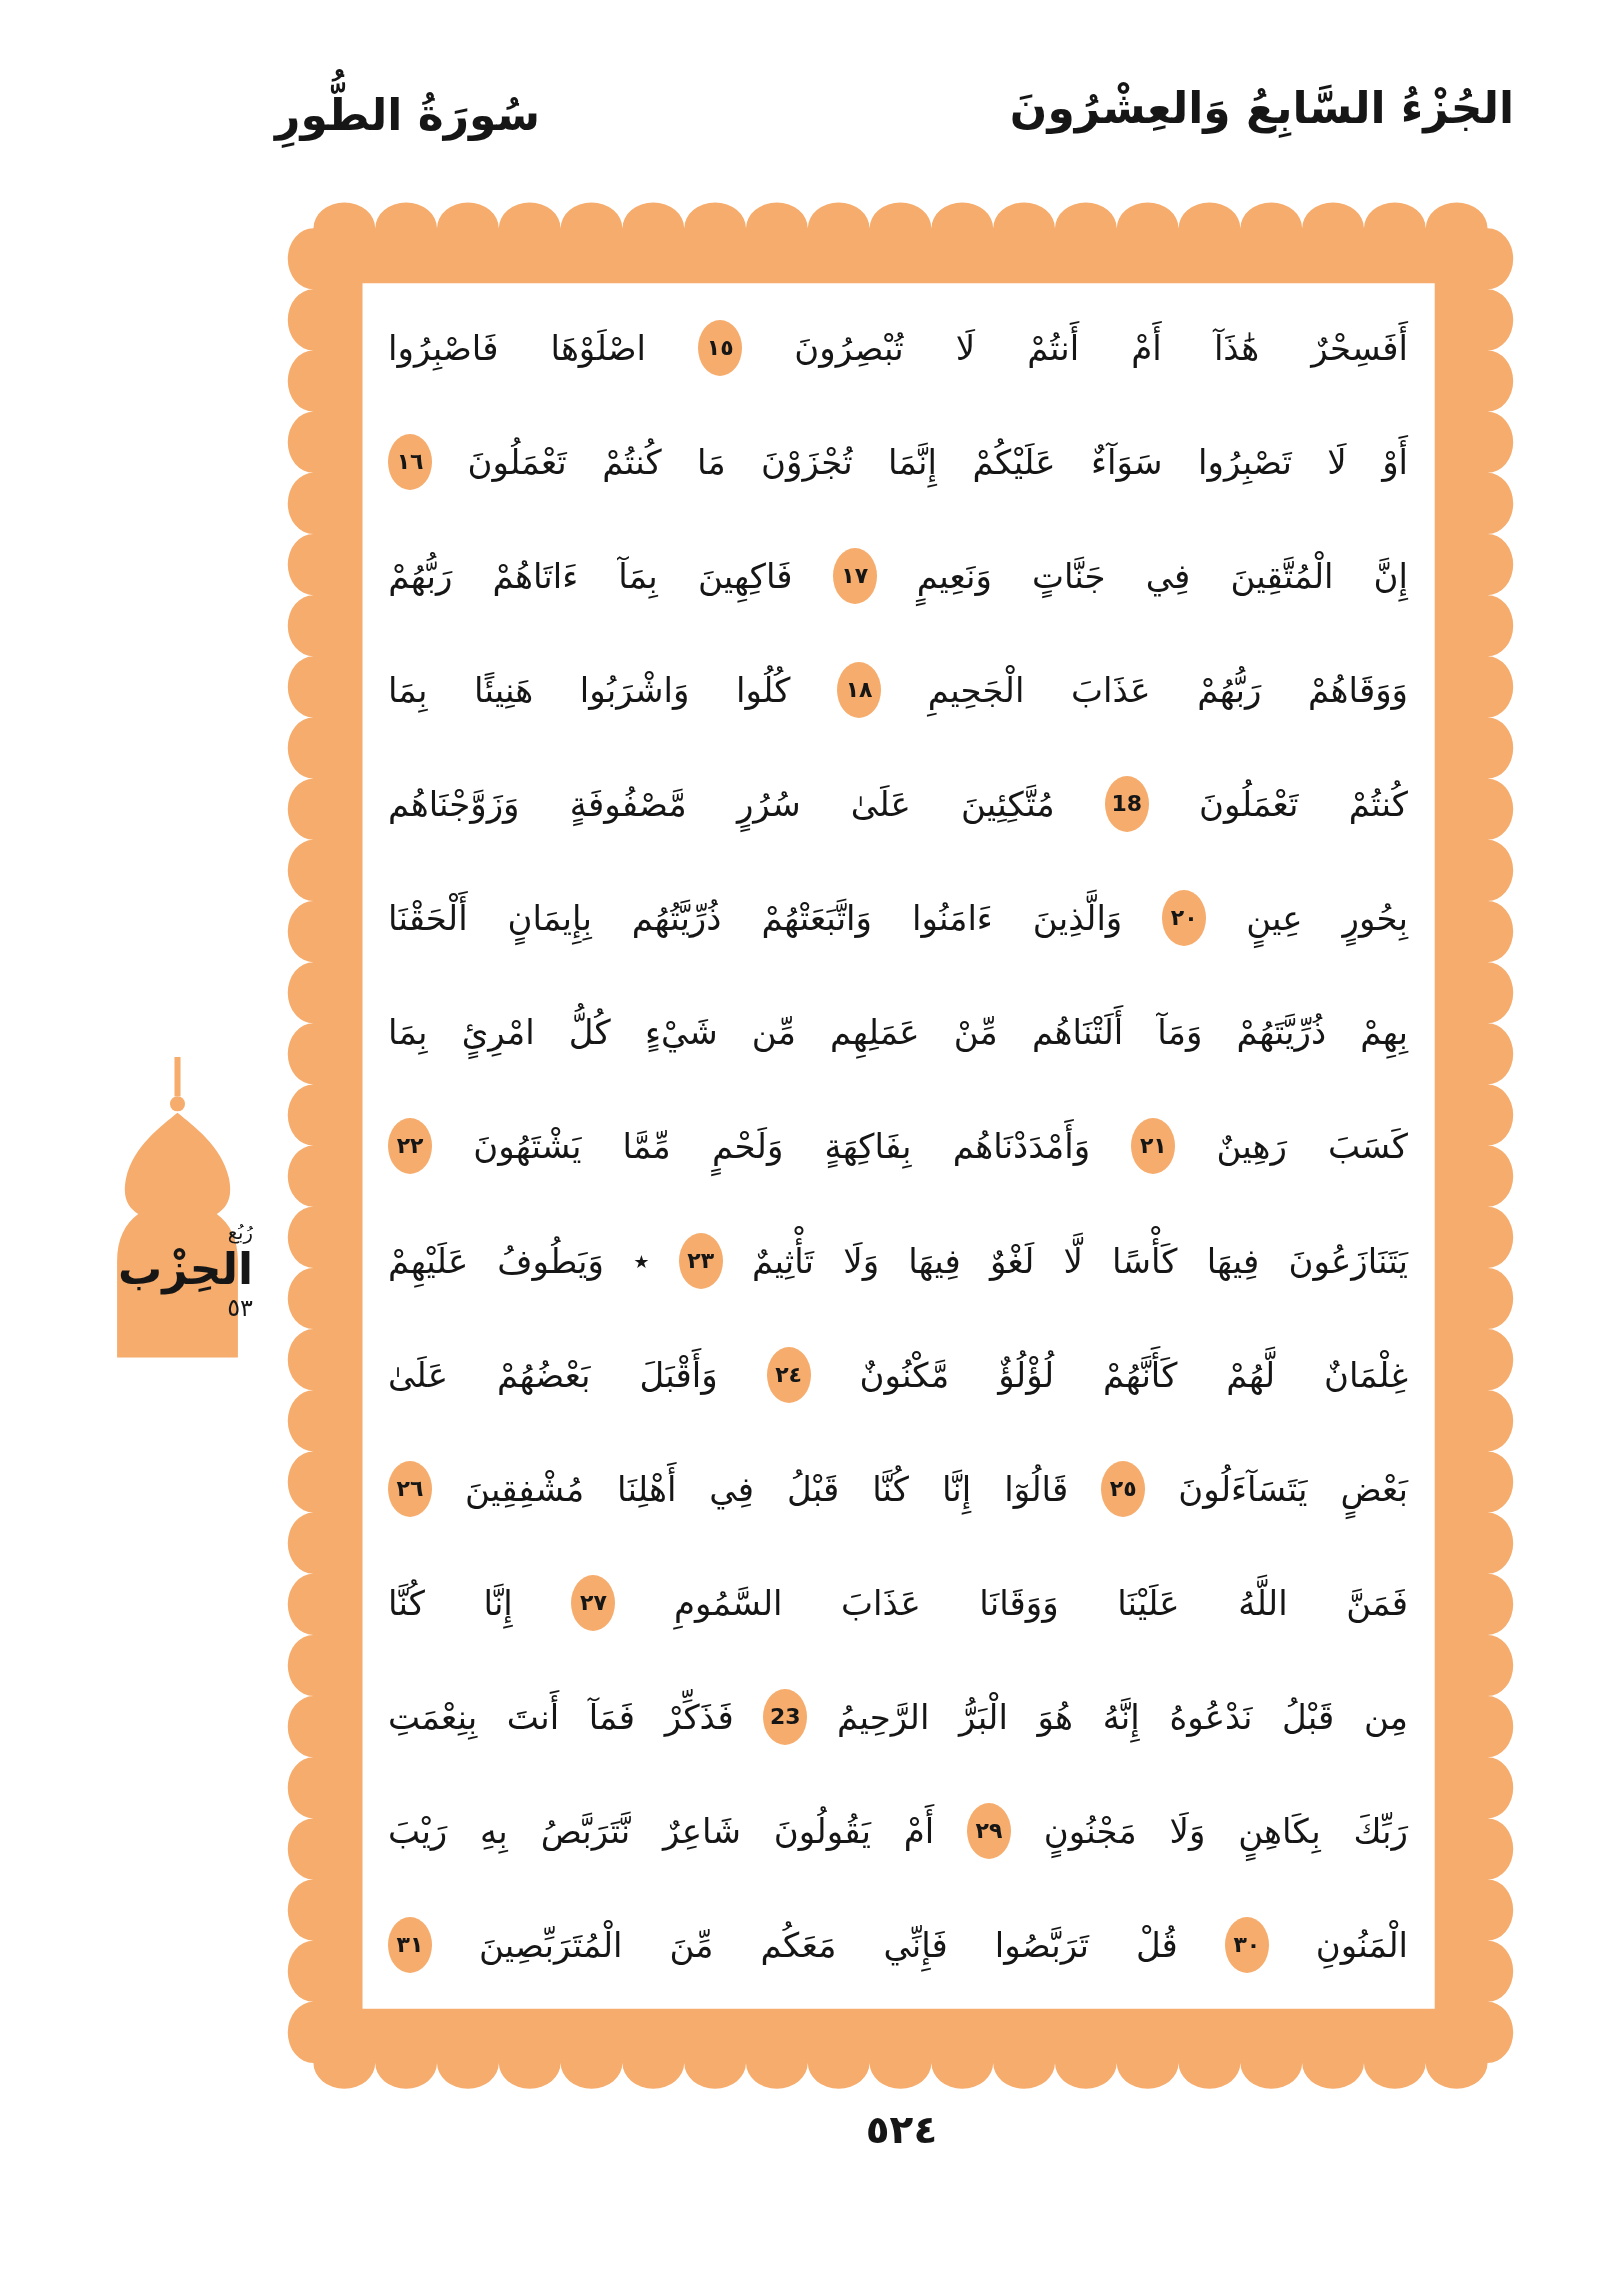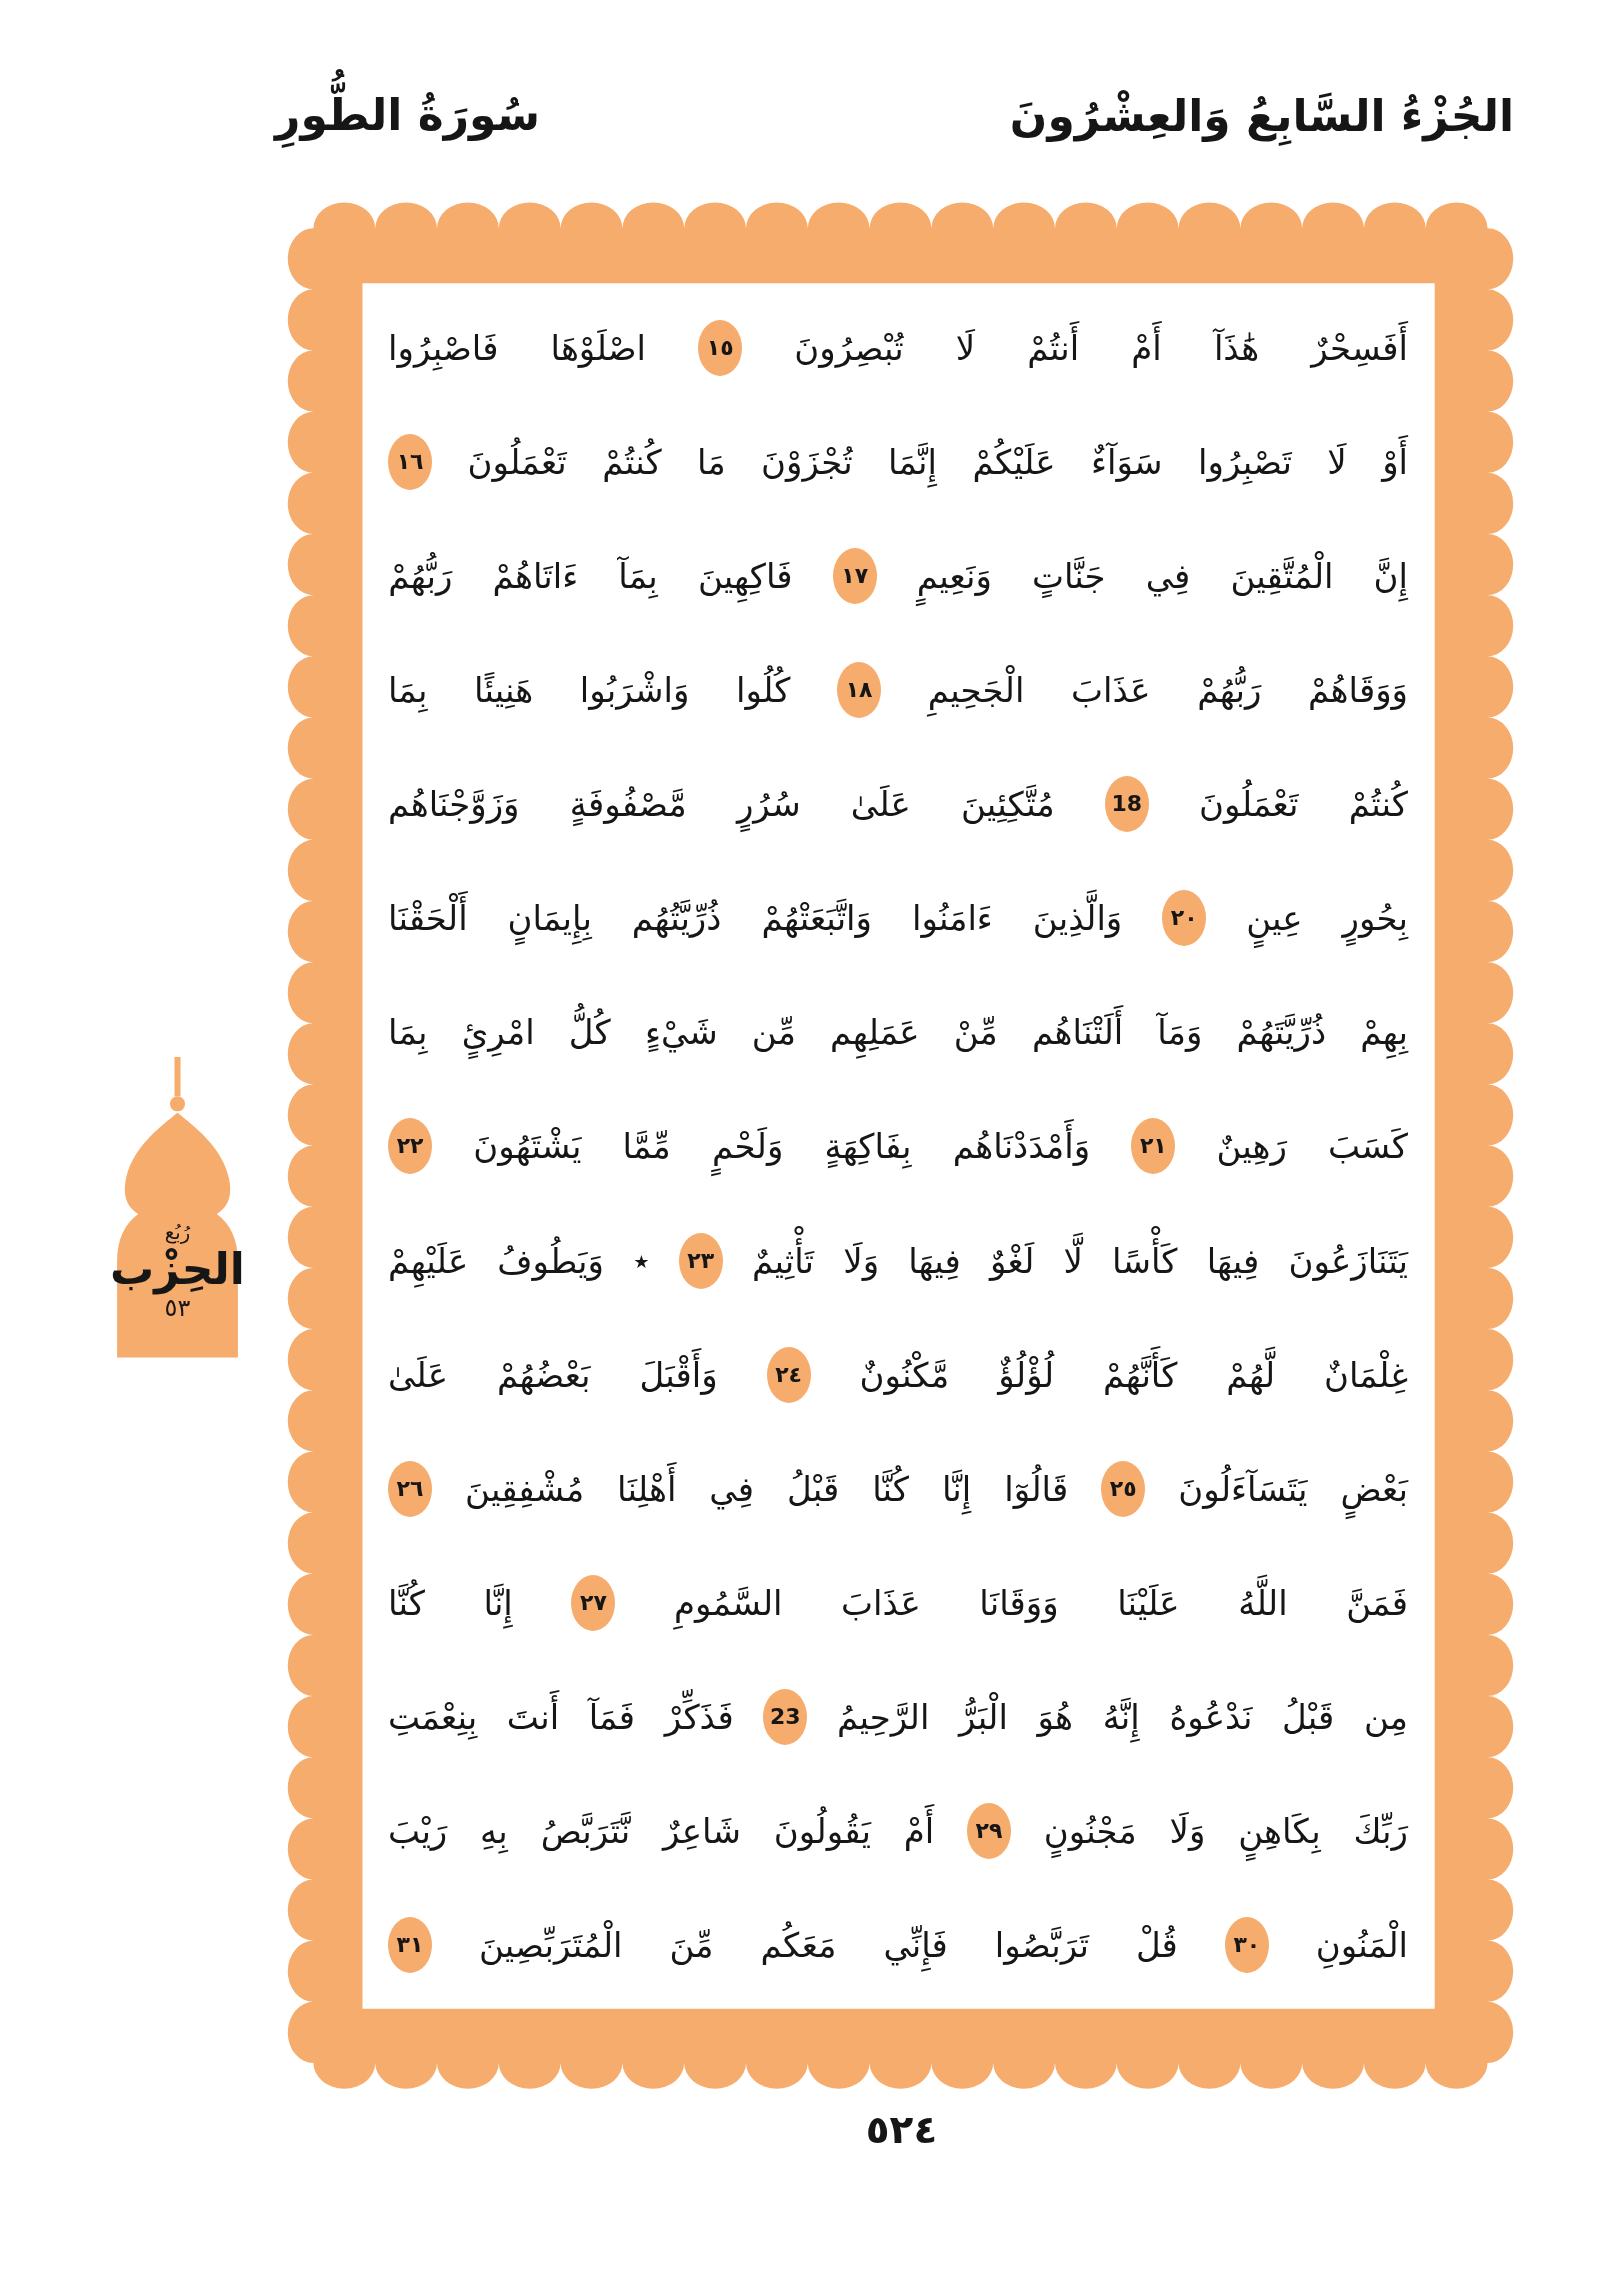--- a/index.html
+++ b/index.html
@@ -4,21 +4,21 @@
 <style>
   html,body{margin:0;padding:0;}
   body{
     width:1605px;height:2295px;background:#ffffff;position:relative;
     font-family:"DejaVu Sans",sans-serif;color:var(--ink,#161616);
     overflow:hidden;
   }
   .page{position:absolute;left:0;top:0;width:1318px;height:2295px;}
   .hdr{position:absolute;font-weight:bold;direction:rtl;text-align:center;white-space:nowrap;}
   .hdr-surah{left:264px;top:89px;width:287px;font-size:44px;}
-  .hdr-juz{left:1061px;top:82px;width:453px;font-size:44px;margin-top:8px;}
+  .hdr-juz{left:1061px;top:82px;width:453px;font-size:44px;}
   .frame{position:absolute;left:283px;top:198px;width:1235px;height:1899px;}
   .frame path{fill:var(--accent,#F6AC6C);}
   .textarea{
     position:absolute;left:362px;top:285px;width:1072px;height:1723px;
     padding:6px 26px;box-sizing:border-box;
     display:flex;flex-direction:column;
   }
   .qline{
     flex:1;display:flex;direction:rtl;justify-content:space-between;align-items:center;
     font-size:34px;white-space:nowrap;line-height:1;
@@ -27,21 +27,21 @@
   .ayah{
     flex:none;display:inline-flex;align-items:center;justify-content:center;
     width:44px;height:56px;border-radius:50%;
     background:var(--accent,#F6AC6C);font-size:22px;font-weight:bold;
   }
   .star{font-size:30px;line-height:1;}
   .dome-wrap{position:absolute;left:102px;top:1057px;width:151px;height:302px;}
   .dome-wrap svg{position:absolute;left:0;top:0;width:100%;height:100%;}
   .dome-wrap svg .shape{fill:var(--accent,#F6AC6C);}
   .dome-text{
-    position:absolute;left:0;top:165px;width:100%;text-align:center;direction:rtl;line-height:1.12;
+    position:absolute;left:0;top:165px;width:100%;text-align:right;direction:rtl;line-height:1.12;
   }
   .dome-line-1{font-size:19.6px;}
   .dome-line-2{font-size:44px;font-weight:bold;}
   .dome-line-3{font-size:24px;margin-top:2px;}
   .pagenum{
     position:absolute;left:788px;top:2107px;width:227px;text-align:center;
     font-size:39px;font-weight:bold;direction:rtl;
   }
 </style>
 </head>

